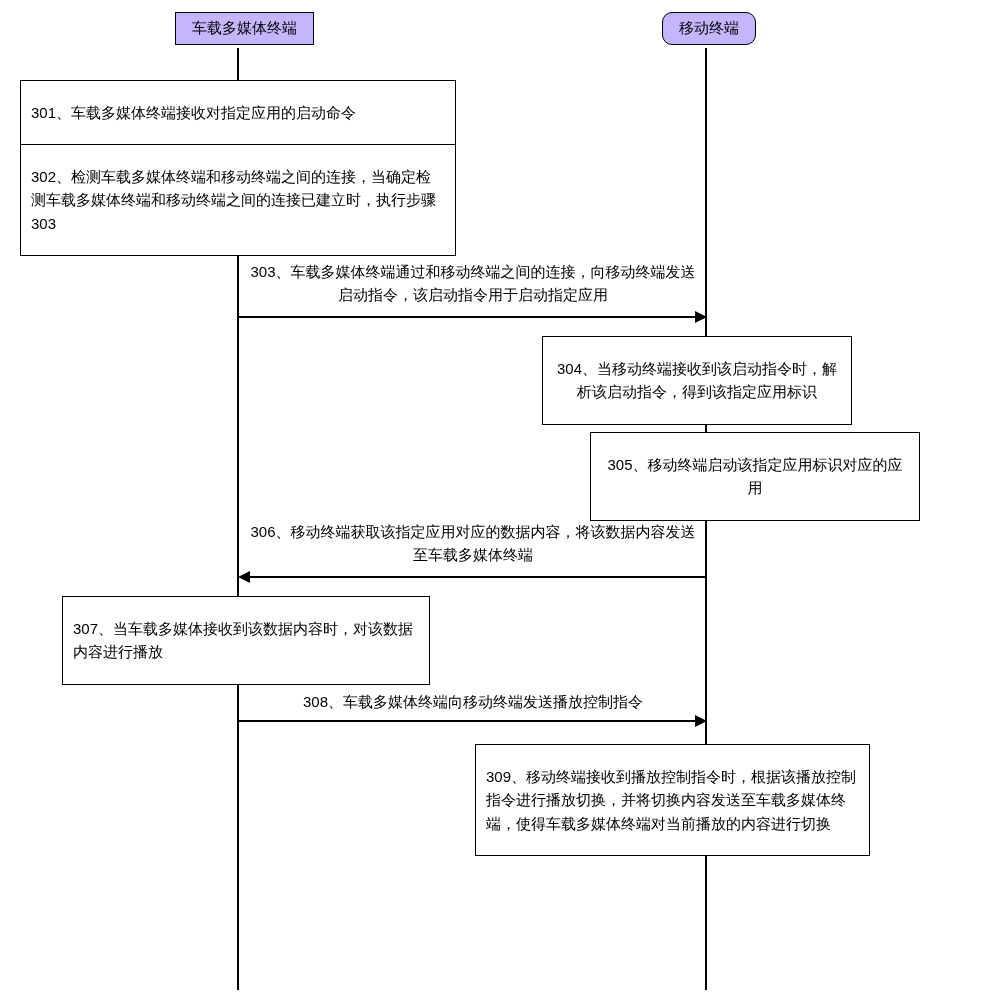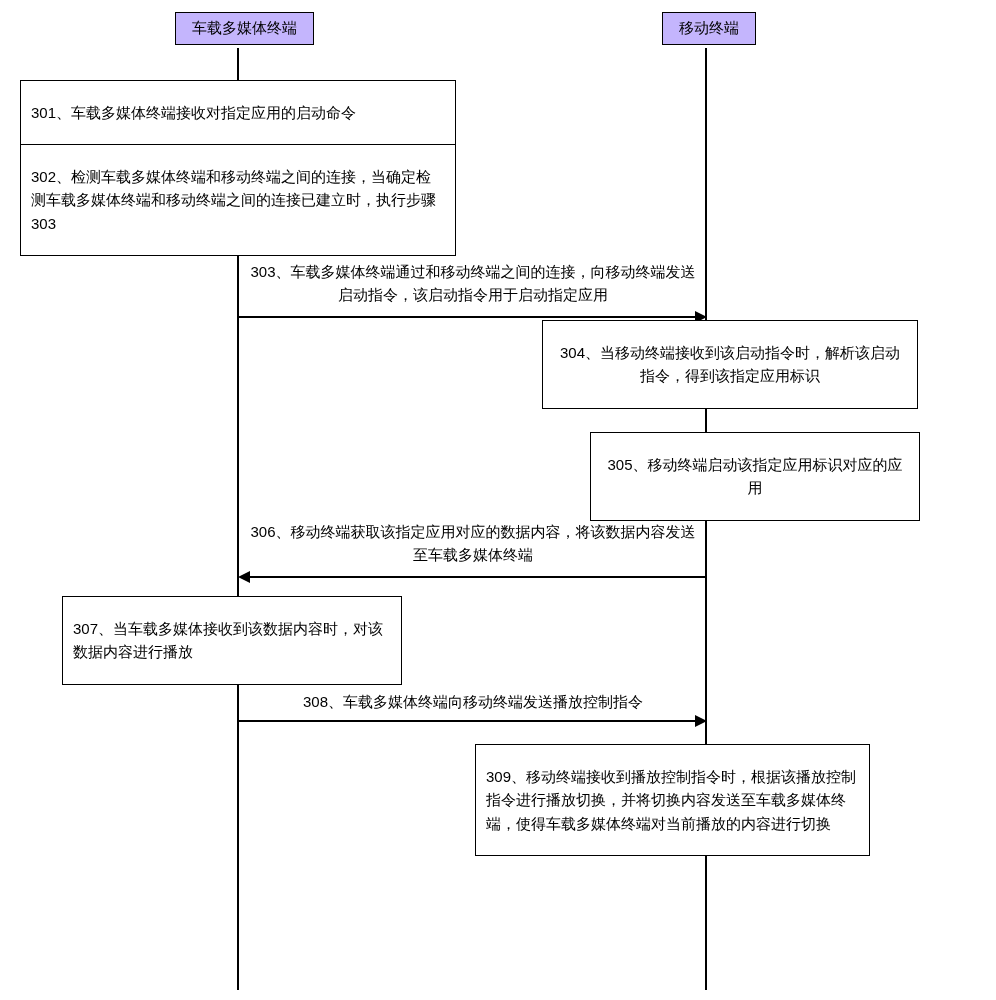--- a/index.html
+++ b/index.html
@@ -65,42 +65,42 @@
     border-bottom: 6px solid transparent;
     border-right: 12px solid #000;
   }
 </style>
 </head>
 <body>
 
 <div class="diagram">
 
   <div class="lane-header" style="left:175px;">车载多媒体终端</div>
-  <div class="lane-header" style="left:662px;">移动终端</div>
+  <div class="lane-header" style="left:662px;border-radius:10px;">移动终端</div>
 
   <div class="lifeline" style="left:237px;"></div>
   <div class="lifeline" style="left:705px;"></div>
 
   <div class="step-box" style="left:20px; top:80px; width:436px;">301、车载多媒体终端接收对指定应用的启动命令</div>
 
   <div class="step-box" style="left:20px; top:144px; width:436px;">302、检测车载多媒体终端和移动终端之间的连接，当确定检测车载多媒体终端和移动终端之间的连接已建立时，执行步骤303</div>
 
   <div class="msg-label" style="left:243px; top:260px; width:460px;">303、车载多媒体终端通过和移动终端之间的连接，向移动终端发送启动指令，该启动指令用于启动指定应用</div>
   <div class="arrow-line" style="left:239px; top:316px; width:458px;"></div>
   <div class="arrowhead-right" style="left:695px; top:311px;"></div>
 
-  <div class="step-box center" style="left:542px; top:320px; width:376px;">304、当移动终端接收到该启动指令时，解析该启动指令，得到该指定应用标识</div>
+  <div class="step-box center" style="left:542px; top:336px; width:310px;">304、当移动终端接收到该启动指令时，解析该启动指令，得到该指定应用标识</div>
 
   <div class="step-box center" style="left:542px; top:432px; width:330px;margin-left:48px;">305、移动终端启动该指定应用标识对应的应用</div>
 
   <div class="msg-label" style="left:243px; top:520px; width:460px;">306、移动终端获取该指定应用对应的数据内容，将该数据内容发送至车载多媒体终端</div>
   <div class="arrow-line" style="left:249px; top:576px; width:458px;"></div>
   <div class="arrowhead-left" style="left:238px; top:571px;"></div>
 
-  <div class="step-box" style="left:62px; top:596px; width:340px;">307、当车载多媒体接收到该数据内容时，对该数据内容进行播放</div>
+  <div class="step-box" style="left:62px; top:596px; width:368px;">307、当车载多媒体接收到该数据内容时，对该数据内容进行播放</div>
 
   <div class="msg-label" style="left:243px; top:690px; width:460px;">308、车载多媒体终端向移动终端发送播放控制指令</div>
   <div class="arrow-line" style="left:239px; top:720px; width:458px;"></div>
   <div class="arrowhead-right" style="left:695px; top:715px;"></div>
 
   <div class="step-box" style="left:475px; top:744px; width:395px;">309、移动终端接收到播放控制指令时，根据该播放控制指令进行播放切换，并将切换内容发送至车载多媒体终端，使得车载多媒体终端对当前播放的内容进行切换</div>
 
 </div>
 
 </body></html>

